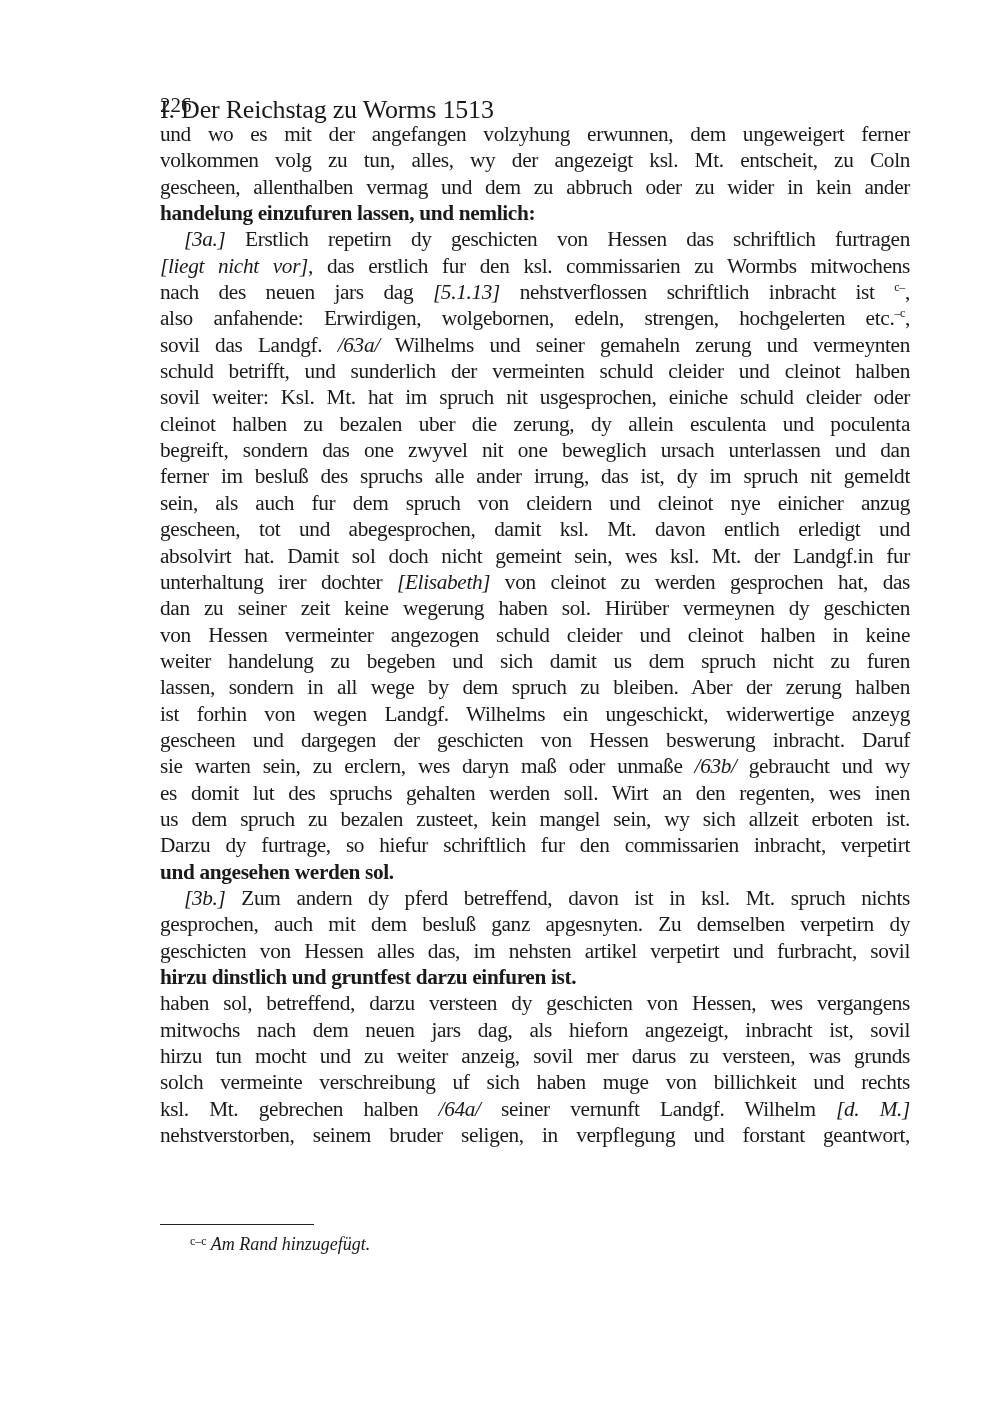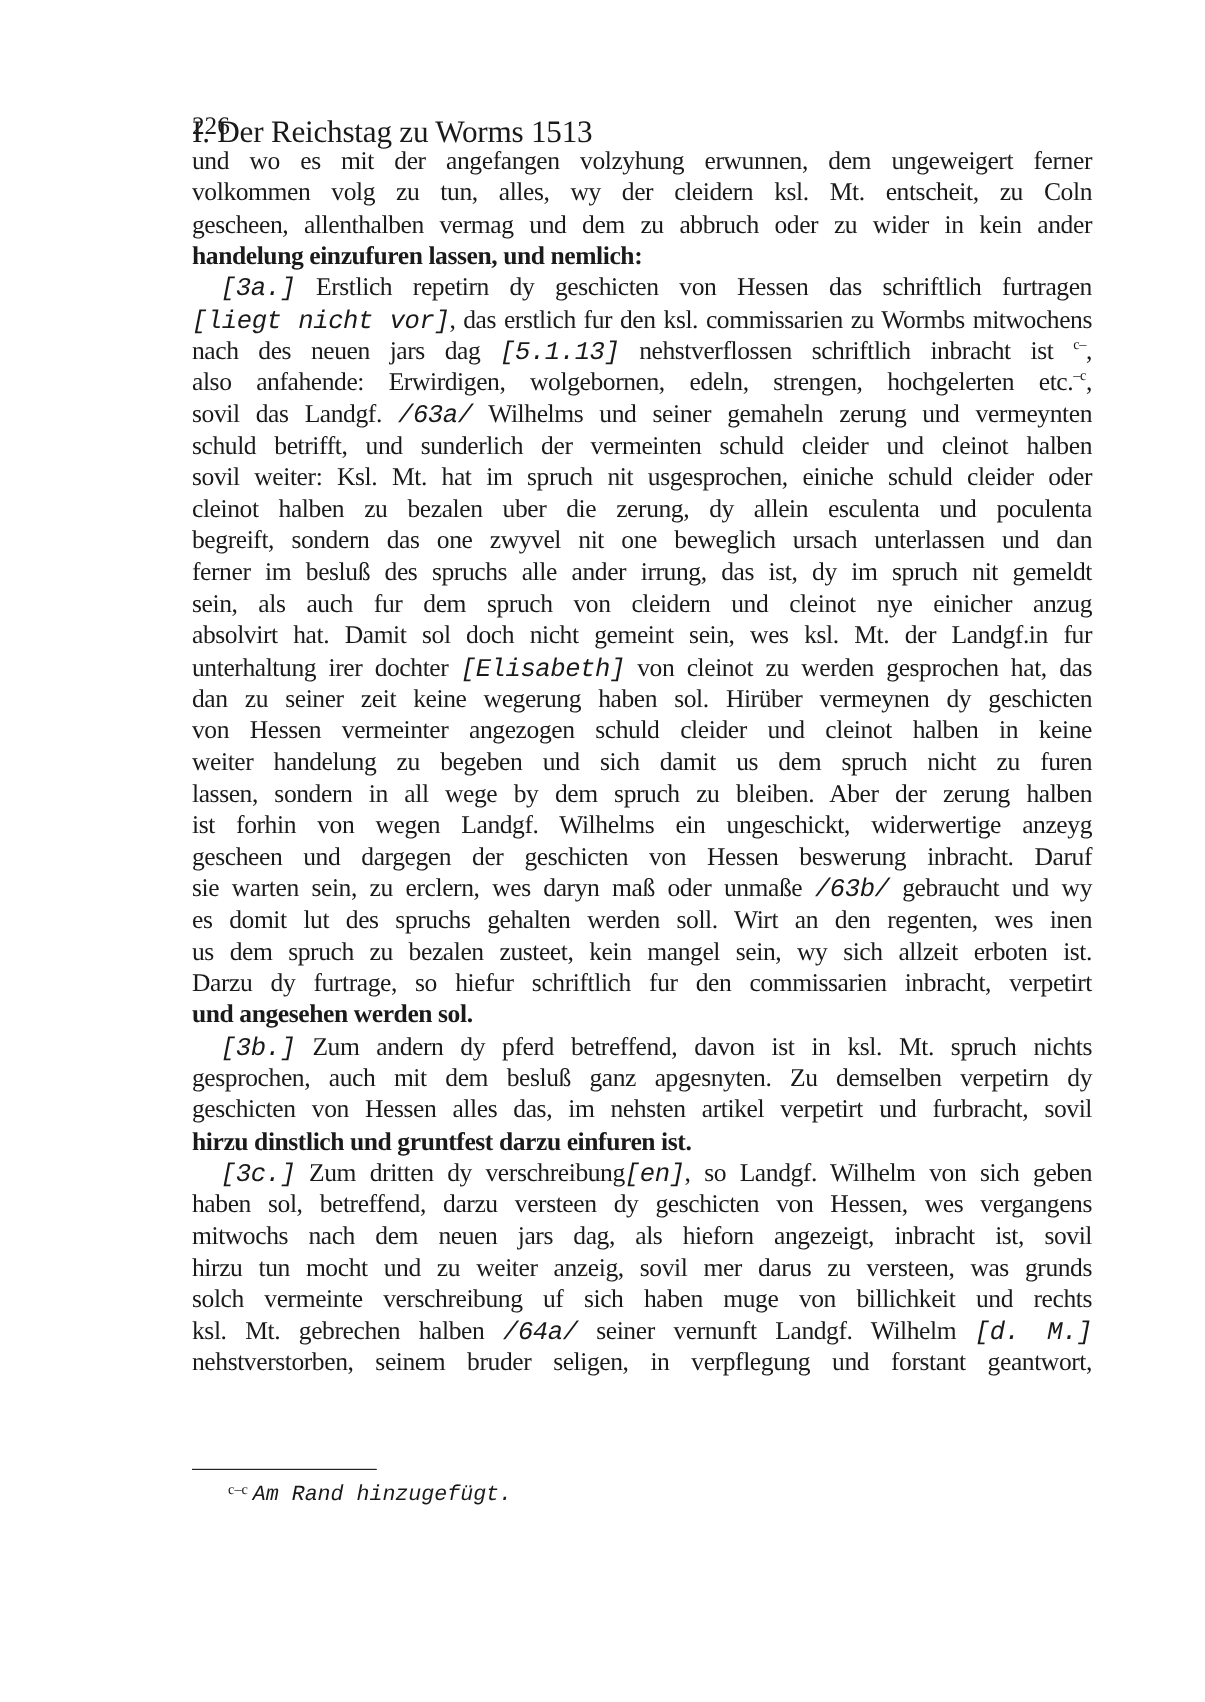--- a/index.html
+++ b/index.html
@@ -68,21 +68,20 @@
   }
   .ln.last {
     text-align-last: left;
     font-weight: bold;
   }
   .ln.ind {
     padding-left: 24px;
   }
   .it {
     font-style: italic;
-    font-family: Liberation Mono, monospace;
   }
   sup.mark {
     font-size: 12px;
     vertical-align: 8px;
     line-height: 0;
   }
   .footnote-rule {
     position: absolute;
     left: 0;
     top: 1224px;
@@ -111,37 +110,38 @@
 
   <div class="running-head">
     <span class="page-number">226</span>
     <div class="running-title">I. Der Reichstag zu Worms 1513</div>
   </div>
 
   <div class="body-text">
 
     <div class="para">
       <span class="ln">und wo es mit der angefangen volzyhung erwunnen, dem ungeweigert ferner</span>
-      <span class="ln">volkommen volg zu tun, alles, wy der cleidern ksl. Mt. entscheit, zu Coln</span>
+      <span class="ln">volkommen volg zu tun, alles, wy der angezeigt ksl. Mt. entscheit, zu Coln</span>
       <span class="ln">gescheen, allenthalben vermag und dem zu abbruch oder zu wider in kein ander</span>
       <span class="ln last">handelung einzufuren lassen, und nemlich:</span>
     </div>
 
     <div class="para">
       <span class="ln ind"><span class="it">[3a.]</span> <span>Erstlich repetirn dy geschicten von Hessen das schriftlich furtragen</span></span>
       <span class="ln"><span class="it">[liegt nicht vor]</span><span>, das erstlich fur den ksl. commissarien zu Wormbs mitwochens</span></span>
       <span class="ln"><span>nach des neuen jars dag </span><span class="it">[5.1.13]</span><span> nehstverflossen schriftlich inbracht ist </span><sup class="mark">c–</sup><span>,</span></span>
       <span class="ln"><span>also anfahende: Erwirdigen, wolgebornen, edeln, strengen, hochgelerten etc.</span><sup class="mark">–c</sup><span>,</span></span>
       <span class="ln"><span>sovil das Landgf. </span><span class="it">/63a/</span><span> Wilhelms und seiner gemaheln zerung und vermeynten</span></span>
       <span class="ln">schuld betrifft, und sunderlich der vermeinten schuld cleider und cleinot halben</span>
       <span class="ln">sovil weiter: Ksl. Mt. hat im spruch nit usgesprochen, einiche schuld cleider oder</span>
       <span class="ln">cleinot halben zu bezalen uber die zerung, dy allein esculenta und poculenta</span>
       <span class="ln">begreift, sondern das one zwyvel nit one beweglich ursach unterlassen und dan</span>
       <span class="ln">ferner im besluß des spruchs alle ander irrung, das ist, dy im spruch nit gemeldt</span>
       <span class="ln">sein, als auch fur dem spruch von cleidern und cleinot nye einicher anzug</span>
+      <span class="ln">gescheen, tot und abegesprochen, damit ksl. Mt. davon entlich erledigt und</span>
       <span class="ln">absolvirt hat. Damit sol doch nicht gemeint sein, wes ksl. Mt. der Landgf.in fur</span>
       <span class="ln"><span>unterhaltung irer dochter </span><span class="it">[Elisabeth]</span><span> von cleinot zu werden gesprochen hat, das</span></span>
       <span class="ln">dan zu seiner zeit keine wegerung haben sol. Hirüber vermeynen dy geschicten</span>
       <span class="ln">von Hessen vermeinter angezogen schuld cleider und cleinot halben in keine</span>
       <span class="ln">weiter handelung zu begeben und sich damit us dem spruch nicht zu furen</span>
       <span class="ln">lassen, sondern in all wege by dem spruch zu bleiben. Aber der zerung halben</span>
       <span class="ln">ist forhin von wegen Landgf. Wilhelms ein ungeschickt, widerwertige anzeyg</span>
       <span class="ln">gescheen und dargegen der geschicten von Hessen beswerung inbracht. Daruf</span>
       <span class="ln"><span>sie warten sein, zu erclern, wes daryn maß oder unmaße </span><span class="it">/63b/</span><span> gebraucht und wy</span></span>
       <span class="ln">es domit lut des spruchs gehalten werden soll. Wirt an den regenten, wes inen</span>
@@ -151,21 +151,20 @@
     </div>
 
     <div class="para">
       <span class="ln ind"><span class="it">[3b.]</span> <span>Zum andern dy pferd betreffend, davon ist in ksl. Mt. spruch nichts</span></span>
       <span class="ln">gesprochen, auch mit dem besluß ganz apgesnyten. Zu demselben verpetirn dy</span>
       <span class="ln">geschicten von Hessen alles das, im nehsten artikel verpetirt und furbracht, sovil</span>
       <span class="ln last">hirzu dinstlich und gruntfest darzu einfuren ist.</span>
     </div>
 
     <div class="para">
-      <span class="ln ind"><span class="it">[3c.]</span> <span>Zum dritten dy verschreibung</span><span class="it">[en]</span><span>, so Landgf. Wilhelm von sich geben</span></span>
       <span class="ln">haben sol, betreffend, darzu versteen dy geschicten von Hessen, wes vergangens</span>
       <span class="ln">mitwochs nach dem neuen jars dag, als hieforn angezeigt, inbracht ist, sovil</span>
       <span class="ln">hirzu tun mocht und zu weiter anzeig, sovil mer darus zu versteen, was grunds</span>
       <span class="ln">solch vermeinte verschreibung uf sich haben muge von billichkeit und rechts</span>
       <span class="ln"><span>ksl. Mt. gebrechen halben </span><span class="it">/64a/</span><span> seiner vernunft Landgf. Wilhelm </span><span class="it">[d. M.]</span></span>
       <span class="ln">nehstverstorben, seinem bruder seligen, in verpflegung und forstant geantwort,</span>
     </div>
 
   </div>
 

